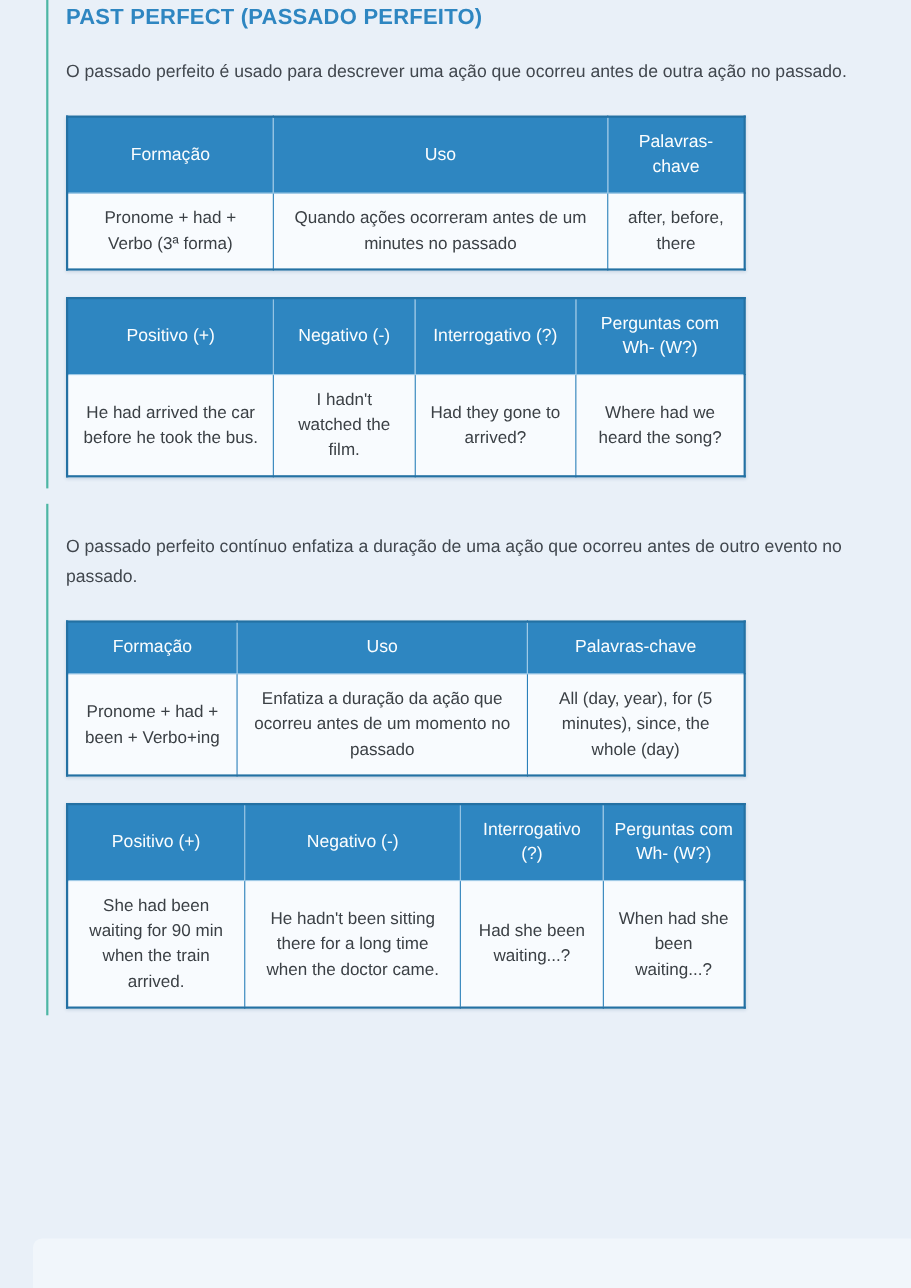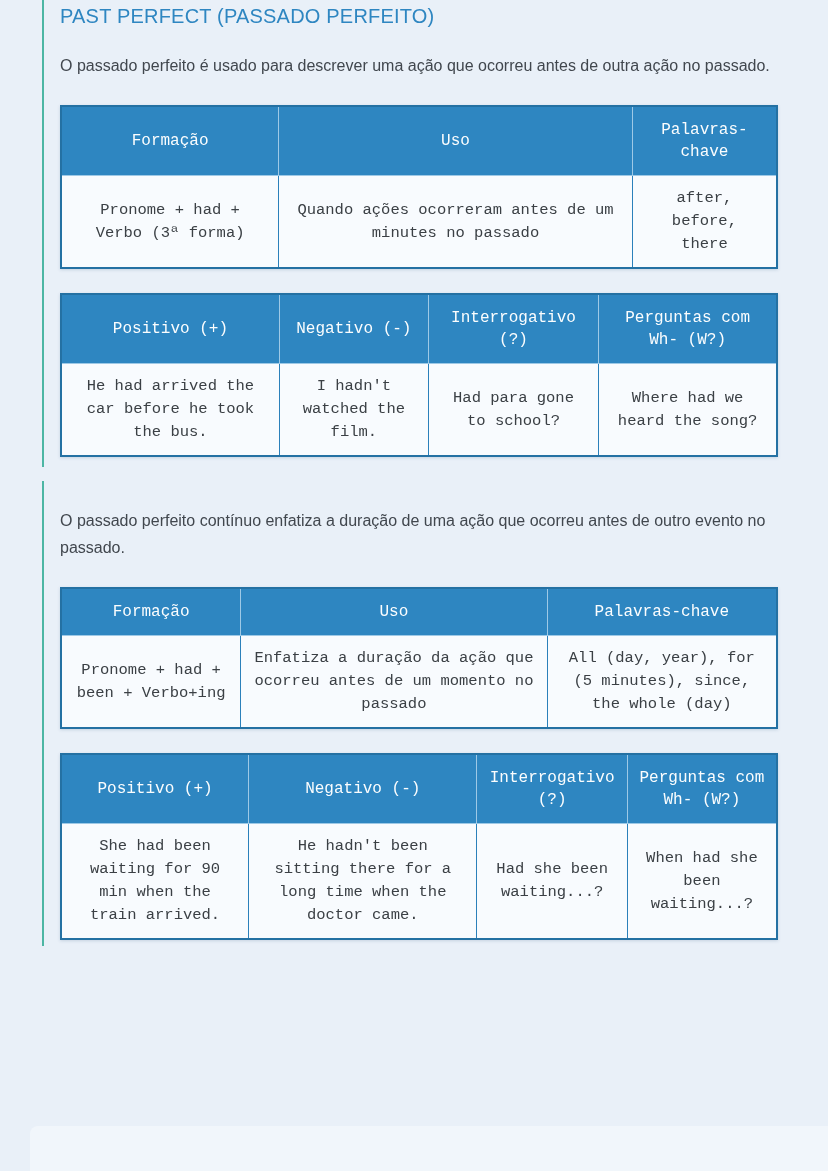--- a/index.html
+++ b/index.html
@@ -19,41 +19,40 @@
   }
   .section {
     border-left: 2px solid #4db6a4;
     padding-left: 16px;
   }
   .section-1 { padding-top: 5px; padding-bottom: 10px; }
   .section-2 { margin-top: 14px; padding-top: 2px; padding-bottom: 6px; }
   .section-heading {
     color: #2e86c1;
     font-size: 20px;
-    font-weight: 400;
+    font-weight: 700;
     letter-spacing: 0.2px;
     margin-bottom: 19px;
   }
   .section-intro {
     color: #41474e;
     font-size: 16px;
     line-height: 27px;
     margin-bottom: 26px;
     max-width: 720px;
     margin-top: 24px;
   }
   table.grammar-table {
-    width: 718px;
+    width: 618px;
     border-collapse: collapse;
     border: 2px solid #2471a3;
     background: #f8fbfe;
     box-shadow: 0 1px 3px rgba(40, 80, 120, 0.18);
     margin-bottom: 24px;
     table-layout: fixed;
-    font-family: Liberation Mono, monospace;
   }
   table.grammar-table:last-child { margin-bottom: 0; }
   .grammar-table th {
     background: #2e86c1;
     color: #fbfdfe;
     font-weight: 400;
     font-size: 16px;
     line-height: 22px;
     padding: 12px 8px;
     border: 1px solid #9ec9e6;
@@ -128,21 +127,21 @@
             <th>Positivo (+)</th>
             <th>Negativo (-)</th>
             <th>Interrogativo (?)</th>
             <th>Perguntas com Wh- (W?)</th>
           </tr>
         </thead>
         <tbody>
           <tr>
             <td>He had arrived the car before he took the bus.</td>
             <td>I hadn't watched the film.</td>
-            <td>Had para gone to school?</td>
+            <td>Had they gone to arrived?</td>
             <td>Where had we heard the song?</td>
           </tr>
         </tbody>
       </table>
   </div>
 
   <div class="section section-2">
     <p class="section-intro">O passado perfeito contínuo enfatiza a duração de uma ação que ocorreu antes de outro evento no passado.</p>
     <table class="grammar-table">
         <colgroup>

